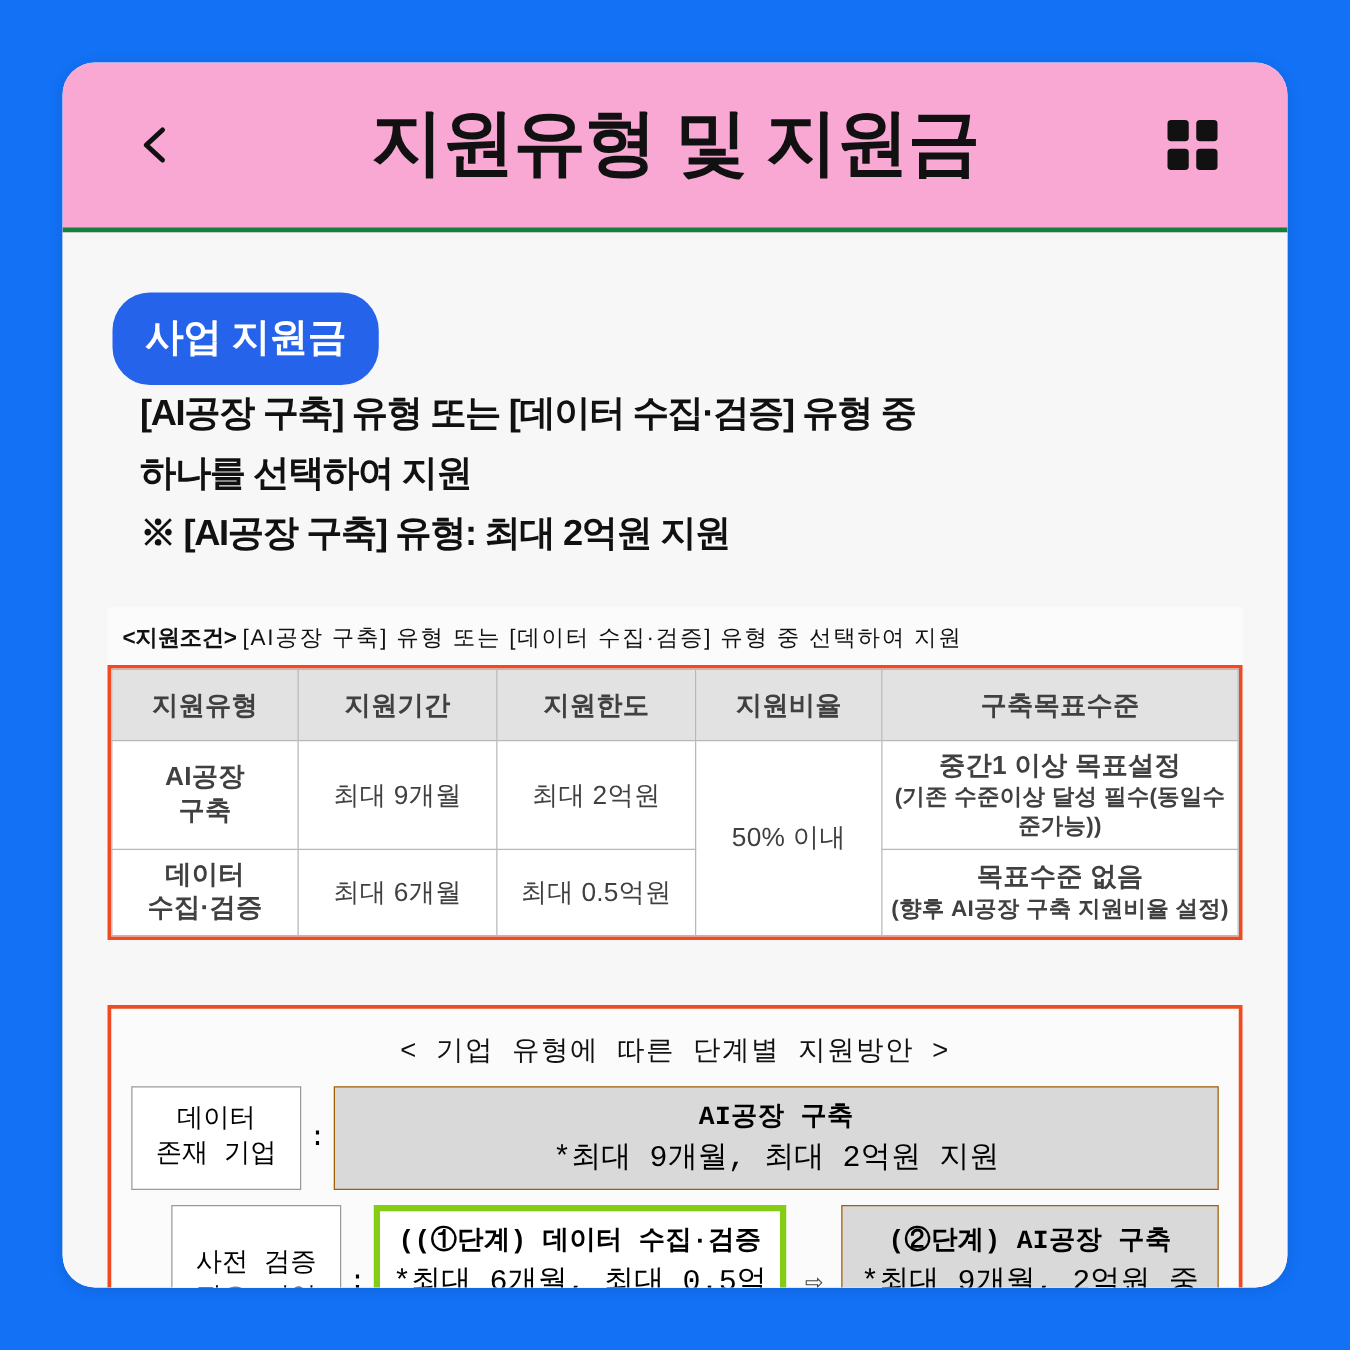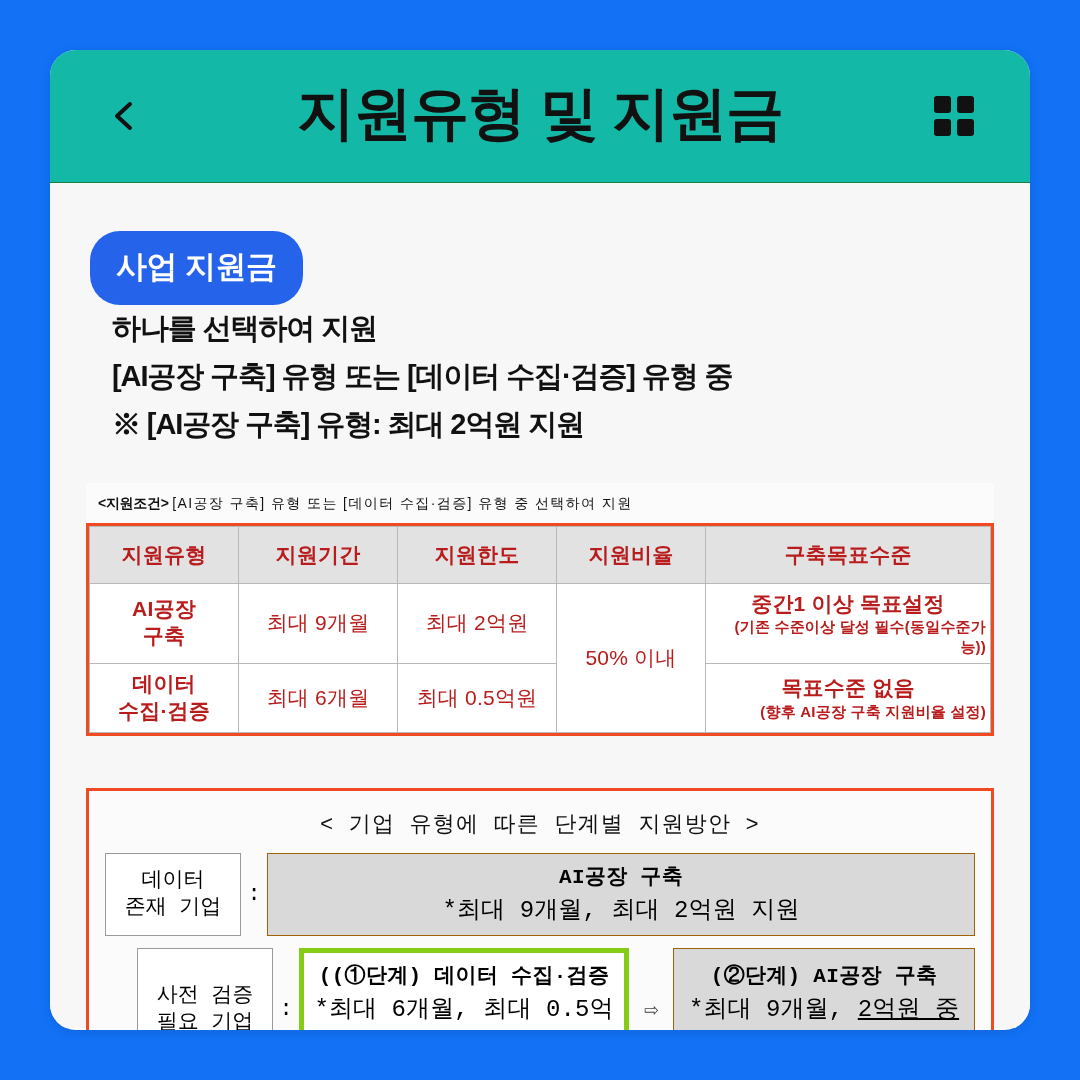--- a/index.html
+++ b/index.html
@@ -23,22 +23,22 @@
     background: #FFFFFF;
     border-radius: 26px;
     overflow: hidden;
     box-shadow: 0 2px 12px rgba(0,0,0,0.10);
   }
 
   
   .header {
     position: relative;
     height: 132px;
-    background: #14b8a6;
-    border-bottom: 1px solid #15803d;
+    background: #f9a8d4;
+    border-bottom: 4px solid #15803d;
   }
   .back-icon {
     position: absolute;
     left: 58px;
     top: 50%;
     transform: translateY(-50%);
     width: 34px;
     height: 34px;
     cursor: pointer;
   }
@@ -108,50 +108,50 @@
     letter-spacing: -1.1px;
     line-height: 1.65;
   }
 
   
   .figure {
     margin: 34px 36px 0 36px;
     background: #FBFBFB;
   }
   .cond-line {
-    font-size: 14px;
+    font-size: 18px;
     color: #111;
     padding: 12px 8px 10px 12px;
     letter-spacing: -0.3px;
     background: #FBFBFB;
   }
   .cond-line b { font-weight: bold; }
   .cond-line span.sp { letter-spacing: 1.4px; }
 
   table.tbl {
     border-collapse: collapse;
     width: 100%;
     background: #FFFFFF;
     font-size: 21px;
-    color: #b91c1c;
+    color: #404040;
     table-layout: fixed;
   }
   table.tbl th, table.tbl td {
     border: 1px solid #B8B8B8;
     text-align: center;
     padding: 7px 4px;
     letter-spacing: 0.2px;
   }
   table.tbl thead th {
     background: #E2E2E2;
     font-weight: bold;
     height: 42px;
   }
   .cell-2line { line-height: 1.28; font-weight: bold; }
-  .sub { font-size: 15px; text-align: right; }
+  .sub { font-size: 18px; }
   .frame-red {
     border: 3px solid #F04A23;
     padding: 0;
   }
 
   
   .figure2 {
     margin: 52px 36px 0 36px;
     border: 3px solid #F04A23;
     background: #FBFBFB;
@@ -254,22 +254,22 @@
       <i></i>
       <i></i>
     </div>
   </div>
 
   <div class="body">
 
     <div class="intro">
       <div class="badge">사업 지원금</div>
       <div class="intro-lines">
+        <div>[AI공장 구축] 유형 또는 [데이터 수집·검증] 유형 중</div>
         <div>하나를 선택하여 지원</div>
-        <div>[AI공장 구축] 유형 또는 [데이터 수집·검증] 유형 중</div>
         <div>※ [AI공장 구축] 유형: 최대 2억원 지원</div>
       </div>
     </div>
 
     <div class="figure">
       <div class="cond-line">
         <b>&lt;지원조건&gt;</b>
         <span class="sp">[AI공장 구축] 유형 또는 [데이터 수집·검증] 유형 중 선택하여 지원</span>
       </div>
       <div class="frame-red">

